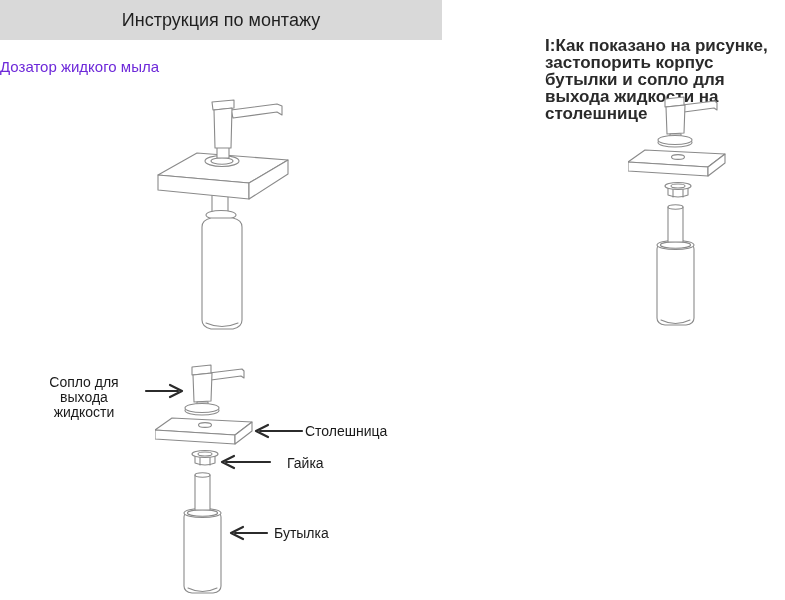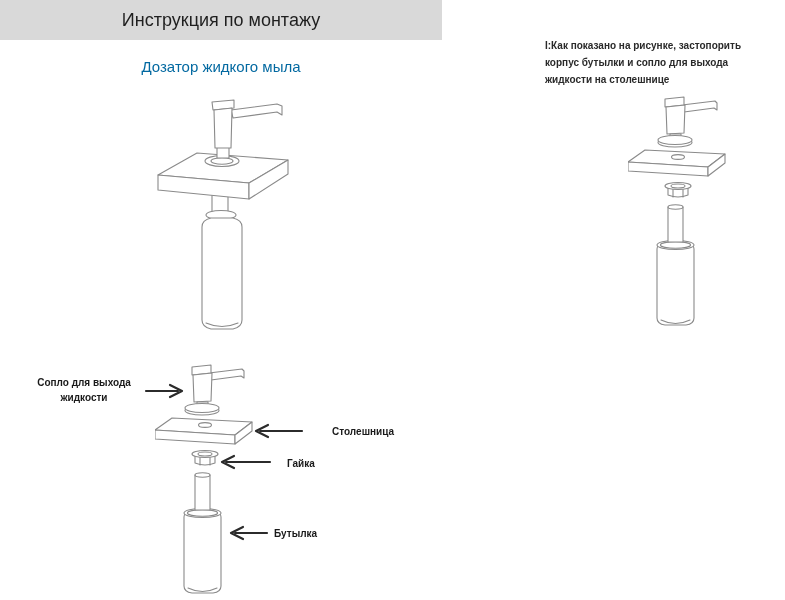--- a/index.html
+++ b/index.html
@@ -20,42 +20,41 @@
     background: #d9d9d9;
     text-align: center;
     line-height: 40px;
     font-size: 18px;
     color: #1f1f1f;
   }
   .subtitle {
     position: absolute;
     left: 0; top: 58px;
     width: 442px;
-    text-align: center;
     font-size: 15px;
-    color: #0369a1;
+    color: #6d28d9;
   }
   .instruction {
     position: absolute;
     left: 545px; top: 37px;
     width: 232px;
-    font-size: 10px;
+    font-size: 17px;
     line-height: 17px;
     font-weight: bold;
     color: #2a2a2a;
   }
   .part-label {
     position: absolute;
-    font-size: 10px;
-    font-weight: bold;
+    font-size: 14px;
+    font-weight: normal;
     color: #1a1a1a;
     line-height: 15px;
   }
   .label-nozzle { left: 28px; top: 375px; width: 112px; text-align: center; }
-  .label-countertop { left: 332px; top: 424px; }
+  .label-countertop { left: 305px; top: 424px; }
   .label-nut { left: 287px; top: 456px; text-align: right; }
   .label-bottle { left: 274px; top: 526px; text-align: right; }
   svg.diagram, svg.arrow { position: absolute; overflow: visible; }
   .line-art { stroke: #8a8a8a; stroke-width: 1.1; fill: #ffffff; stroke-linejoin: round; stroke-linecap: round; }
   .line-art-open { stroke: #8a8a8a; stroke-width: 1.1; fill: none; stroke-linejoin: round; stroke-linecap: round; }
   .arrow-stroke { stroke: #2b2b2b; stroke-width: 2.2; fill: none; stroke-linecap: round; stroke-linejoin: round; }
 </style>
 </head>
 <body>
 

